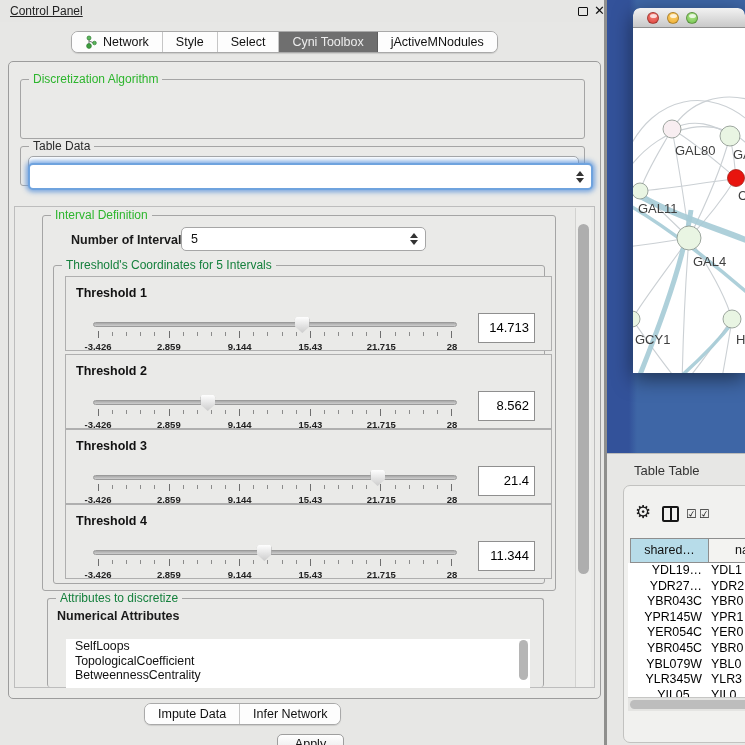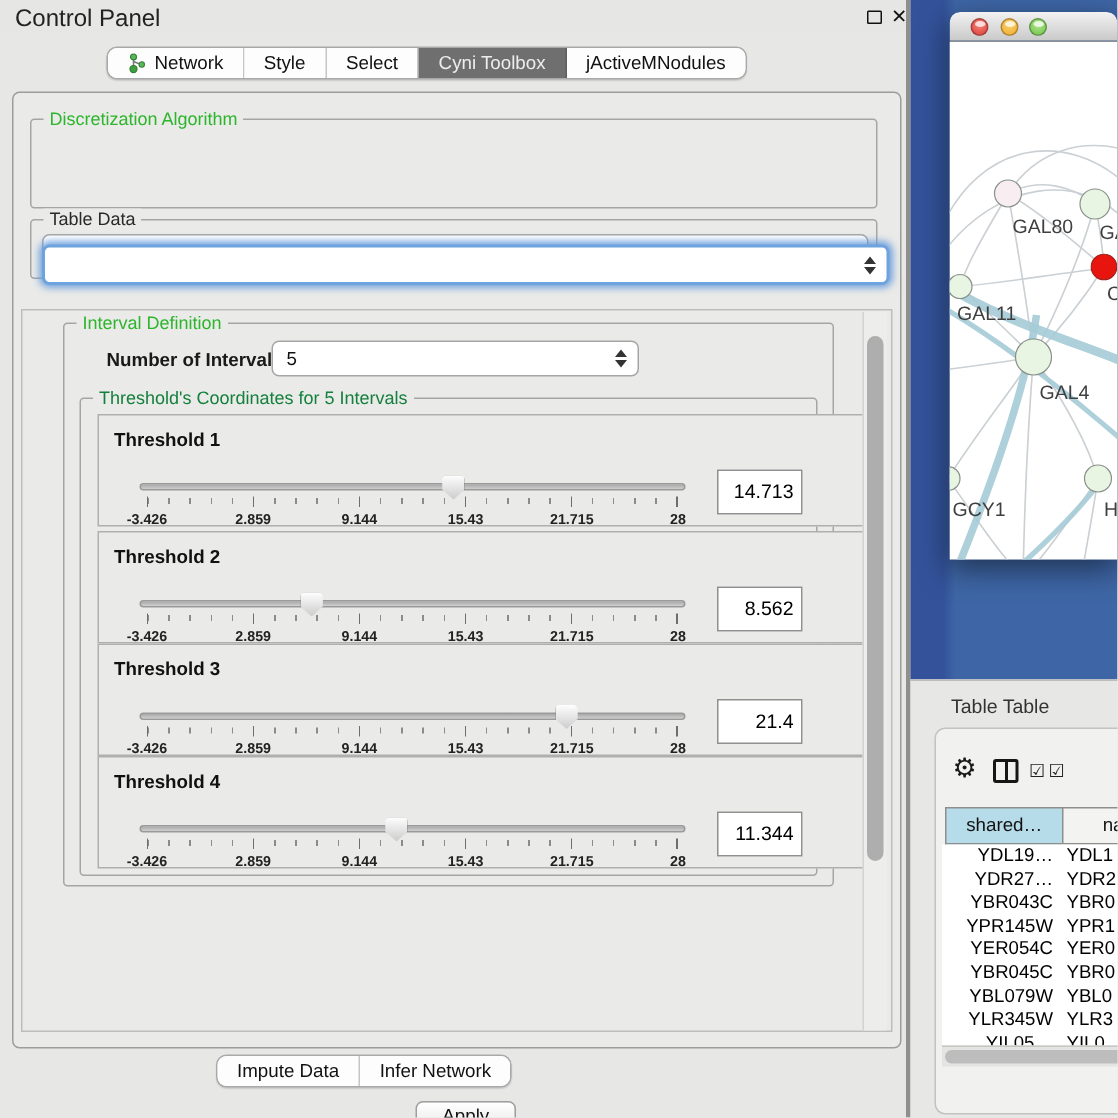--- a/index.html
+++ b/index.html
@@ -4,21 +4,21 @@
 <style>
   * { margin:0; padding:0; box-sizing:border-box; }
   html,body { width:745px; height:745px; overflow:hidden; }
   body { font-family:"Liberation Sans","DejaVu Sans",sans-serif; font-size:12px; color:#1a1a1a;
          background:#E7E7E5; }
   #root { position:relative; width:745px; height:745px; overflow:hidden; }
 
   
   #control-panel { position:absolute; left:0; top:0; width:604px; height:745px; background:#E7E7E5; }
   #cp-titlebar { position:absolute; left:0; top:0; width:604px; height:22px; background:#E6E6E4; }
-  #cp-title { position:absolute; left:10px; top:4px; font-size:16px; color:#222; }
+  #cp-title { position:absolute; left:10px; top:4px; font-size:12px; color:#222;text-decoration:underline; }
   #float-icon { position:absolute; left:578px; top:7px; width:10px; height:9px; border:1.6px solid #111; border-radius:1px; }
   #close-icon { position:absolute; left:594px; top:3px; font-size:13px; font-weight:bold; color:#111; cursor:default; }
 
   .tabstrip { position:absolute; display:flex; height:22px; border:1px solid #A9A9A9; border-radius:7px;
               overflow:hidden; background:#FDFDFD; box-shadow:0 1px 1px rgba(0,0,0,.12); }
   .tabseg { display:flex; align-items:center; padding:0 13px; font-size:12.5px; color:#111;
             border-right:1px solid #C6C6C6; background:#FDFDFD; white-space:nowrap; }
   .tabseg:last-child { border-right:none; }
   .tabseg.active { background:#6F6F6F; color:#EDEDED; border-right-color:#5E5E5E; }
   .tabseg .ticon { margin-right:5px; display:inline-flex; }
@@ -51,21 +51,21 @@
   #popup-placeholder { position:absolute; left:0; right:0; top:3px; text-align:center; color:#ABABAB; font-size:12.5px; }
   .popup-item { position:absolute; left:3px; right:3px; height:15px; font-size:12.8px; color:#000; padding-left:1px; }
   .popup-item.bold { font-weight:bold; }
 
   
   #scrollpane { position:absolute; left:5px; top:144px; width:581px; height:482px; border:1px solid #BDBDBD; }
   #vscroll-track { position:absolute; right:3px; top:1px; width:16px; height:479px; background:#EDEDEB; border-left:1px solid #D2D2D0; }
   #vscroll-thumb { position:absolute; left:2px; top:16px; width:11px; height:350px; background:#AEAEAE; border-radius:6px; }
 
   
-  .threshold-box { position:absolute; left:50px; width:524px; height:75px; border:1px solid #AFAFAF; background:#EAEAE8; }
+  .threshold-box { position:absolute; left:50px; width:487px; height:75px; border:1px solid #AFAFAF; background:#EAEAE8; }
   .th-label { position:absolute; left:10px; top:9px; font-weight:bold; font-size:12.5px; color:#111; }
   .slider { position:absolute; left:27px; top:41px; width:364px; height:34px; }
   .track { position:absolute; left:0; right:0; top:4px; height:5px; border-radius:3px;
            background:linear-gradient(#A8A8A8,#CFCFCF); border:1px solid #9A9A9A; }
   .tickzone { position:absolute; left:5px; top:13px; width:354px; height:24px; }
   .ticks-minor { position:absolute; left:0; top:1px; width:355px; height:4px;
                  background:repeating-linear-gradient(90deg,#8B8B8B 0 1px,transparent 1px 14.12px); }
   .ticks-major { position:absolute; left:0; top:0; width:355px; height:7px;
                  background:repeating-linear-gradient(90deg,#6E6E6E 0 1px,transparent 1px 70.6px); }
   .thumb { position:absolute; top:-14px; width:15px; height:16px; transform:translateX(-50%);
@@ -280,20 +280,30 @@
                   <span style="left: 40%;">9.144</span>
                   <span style="left: 60%;">15.43</span>
                   <span style="left: 80%;">21.715</span>
                   <span style="left: 100%;">28</span>
                 </div>
             </div>
           </div>
           <div class="value-box">11.344</div>
         </div>
 
+        <div class="group" style="left:32px; top:391px; width:497px; height:89px; border-bottom:none;">
+          <span class="group-title gt-blue">Attributes to discretize</span>
+          <div style="position:absolute; left:9px; top:10px; font-weight:bold; font-size:12.5px;">Numerical Attributes</div>
+          <div id="attr-list">
+            <div class="attr-item">SelfLoops</div>
+            <div class="attr-item">TopologicalCoefficient</div>
+            <div class="attr-item">BetweennessCentrality</div>
+          </div>
+          <div id="attr-scroll"></div>
+        </div>
 
         <div id="vscroll-track">
           <div id="vscroll-thumb"></div>
         </div>
       </div>
 
       <div id="apply-btn">Apply</div>
     </div>
 
     <div class="tabstrip" style="left:144px; top:703px;">

